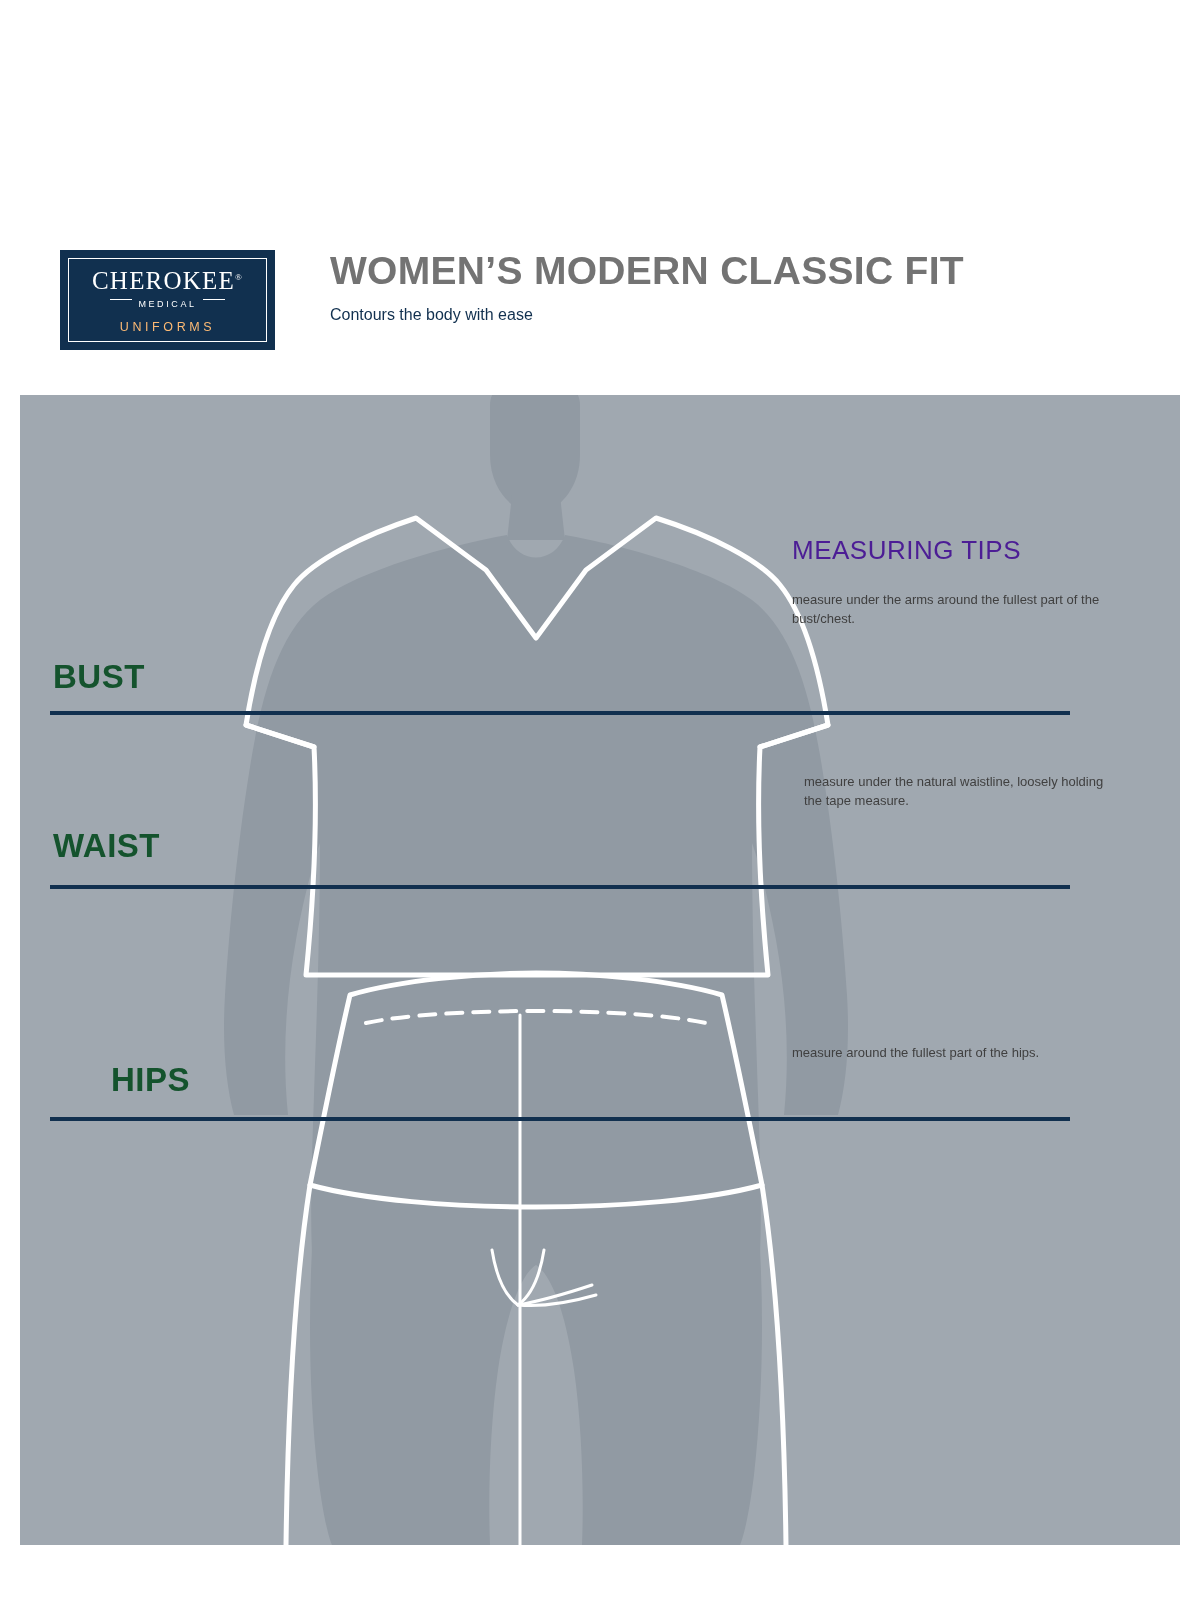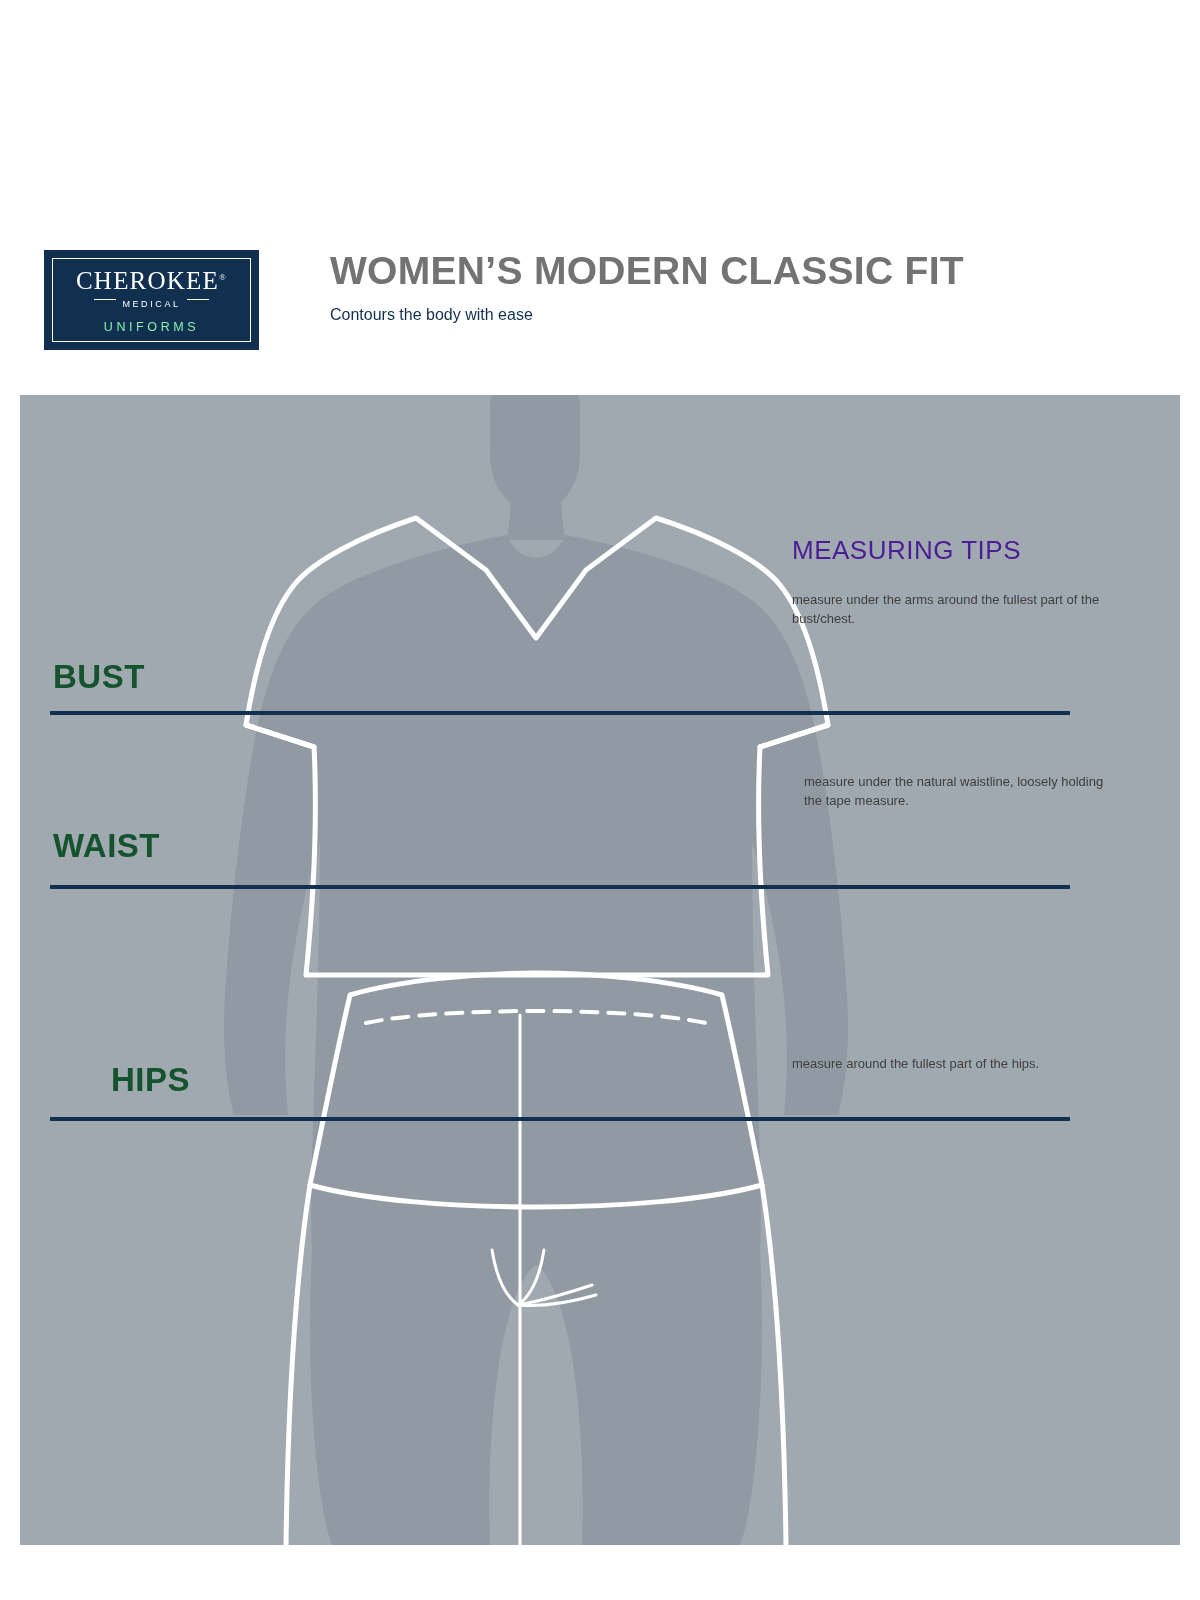--- a/index.html
+++ b/index.html
@@ -27,21 +27,21 @@
   #header {
     position: absolute;
     left: 0;
     top: 230px;
     width: 1200px;
     height: 160px;
   }
 
   #logo-box {
     position: absolute;
-    left: 44px;
+    left: 60px;
     top: 20px;
     width: 215px;
     height: 100px;
     background: #11304f;
     border: 3px solid #11304f;
     box-sizing: border-box;
     display: flex;
     flex-direction: column;
     align-items: center;
     justify-content: center;
@@ -79,21 +79,21 @@
     align-items: flex-start;
     gap: 6px;
   }
   .logo-rule {
     display: inline-block;
     width: 22px;
     height: 1px;
     background: #ffffff;
   }
   .logo-uniforms {
-    color: #86efac;
+    color: #fdba74;
     font-size: 12.5px;
     letter-spacing: 3.6px;
     margin-top: 11px;
     font-family: "Liberation Sans", sans-serif;
   }
 
   #title-block {
     position: absolute;
     left: 330px;
     top: 20px;
@@ -168,21 +168,21 @@
   }
   .tip-text {
     position: absolute;
     color: #404040;
     font-size: 13px;
     line-height: 1.48;
     width: 310px;
   }
   #tip-bust  { left: 772px; top: 195px; }
   #tip-waist { left: 784px; top: 377px; }
-  #tip-hips  { left: 772px; top: 648px; margin-top: 11px; }
+  #tip-hips  { left: 772px; top: 648px; }
 </style>
 </head>
 <body>
 
 <div id="page">
 
   <div id="header">
 
     <div id="logo-box">
       <div id="logo-inner">

